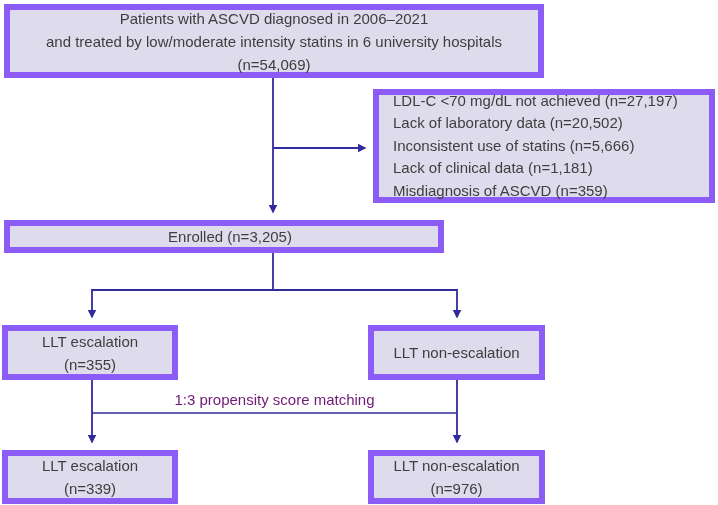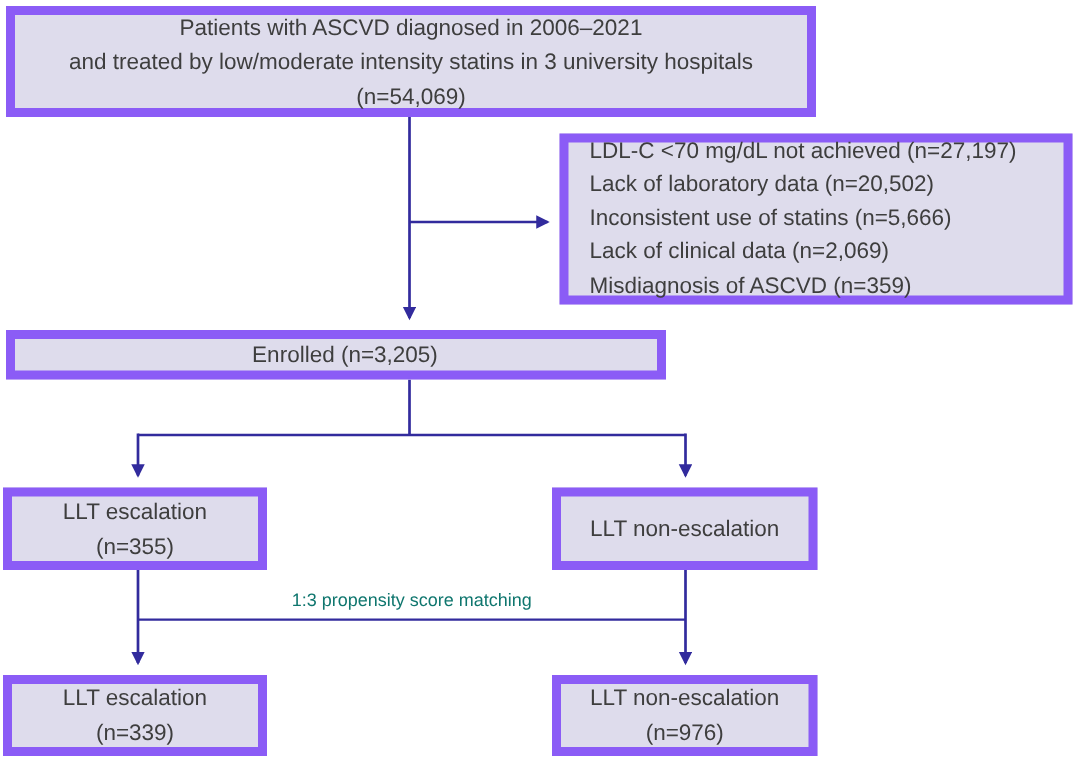--- a/index.html
+++ b/index.html
@@ -45,23 +45,23 @@
   .box-mid-l   { left: 2px;   top: 325px; width: 176px; height: 55px; }
   .box-mid-r   { left: 368px; top: 325px; width: 177px; height: 55px; }
   .box-bot-l   { left: 2px;   top: 450px; width: 176px; height: 54px; }
   .box-bot-r   { left: 368px; top: 450px; width: 177px; height: 54px; }
   .match-label {
     position: absolute;
     left: 92px;
     top: 390px;
     width: 365px;
     text-align: center;
-    font-size: 12px;
+    font-size: 15px;
     line-height: 20px;
-    color: #0f766e;
+    color: #701a75;
   }
   .line-text { display: block; }
 </style>
 </head>
 <body>
 
 <div class="canvas">
 
   <svg class="connectors" viewBox="0 0 718 505" xmlns="http://www.w3.org/2000/svg">
     <defs>
@@ -82,29 +82,29 @@
     <line x1="457" y1="289" x2="457" y2="317" stroke="#322b9d" stroke-width="1.8" marker-end="url(#arrow)"></line>
 
     <line x1="92" y1="380" x2="92" y2="442" stroke="#322b9d" stroke-width="1.8" marker-end="url(#arrow)"></line>
     <line x1="457" y1="380" x2="457" y2="442" stroke="#322b9d" stroke-width="1.8" marker-end="url(#arrow)"></line>
 
     <line x1="92" y1="413" x2="457" y2="413" stroke="#322b9d" stroke-width="1.5"></line>
   </svg>
 
   <div class="box box-top">
     <span class="line-text">Patients with ASCVD diagnosed in 2006–2021</span>
-    <span class="line-text">and treated by low/moderate intensity statins in 3 university hospitals</span>
+    <span class="line-text">and treated by low/moderate intensity statins in 6 university hospitals</span>
     <span class="line-text">(n=54,069)</span>
   </div>
 
   <div class="box box-excl">
     <span class="line-text">LDL-C &lt;70 mg/dL not achieved (n=27,197)</span>
     <span class="line-text">Lack of laboratory data (n=20,502)</span>
     <span class="line-text">Inconsistent use of statins (n=5,666)</span>
-    <span class="line-text">Lack of clinical data (n=2,069)</span>
+    <span class="line-text">Lack of clinical data (n=1,181)</span>
     <span class="line-text">Misdiagnosis of ASCVD (n=359)</span>
   </div>
 
   <div class="box box-enrolled">
     <span class="line-text">Enrolled (n=3,205)</span>
   </div>
 
   <div class="box box-mid-l">
     <span class="line-text">LLT escalation</span>
     <span class="line-text">(n=355)</span>

